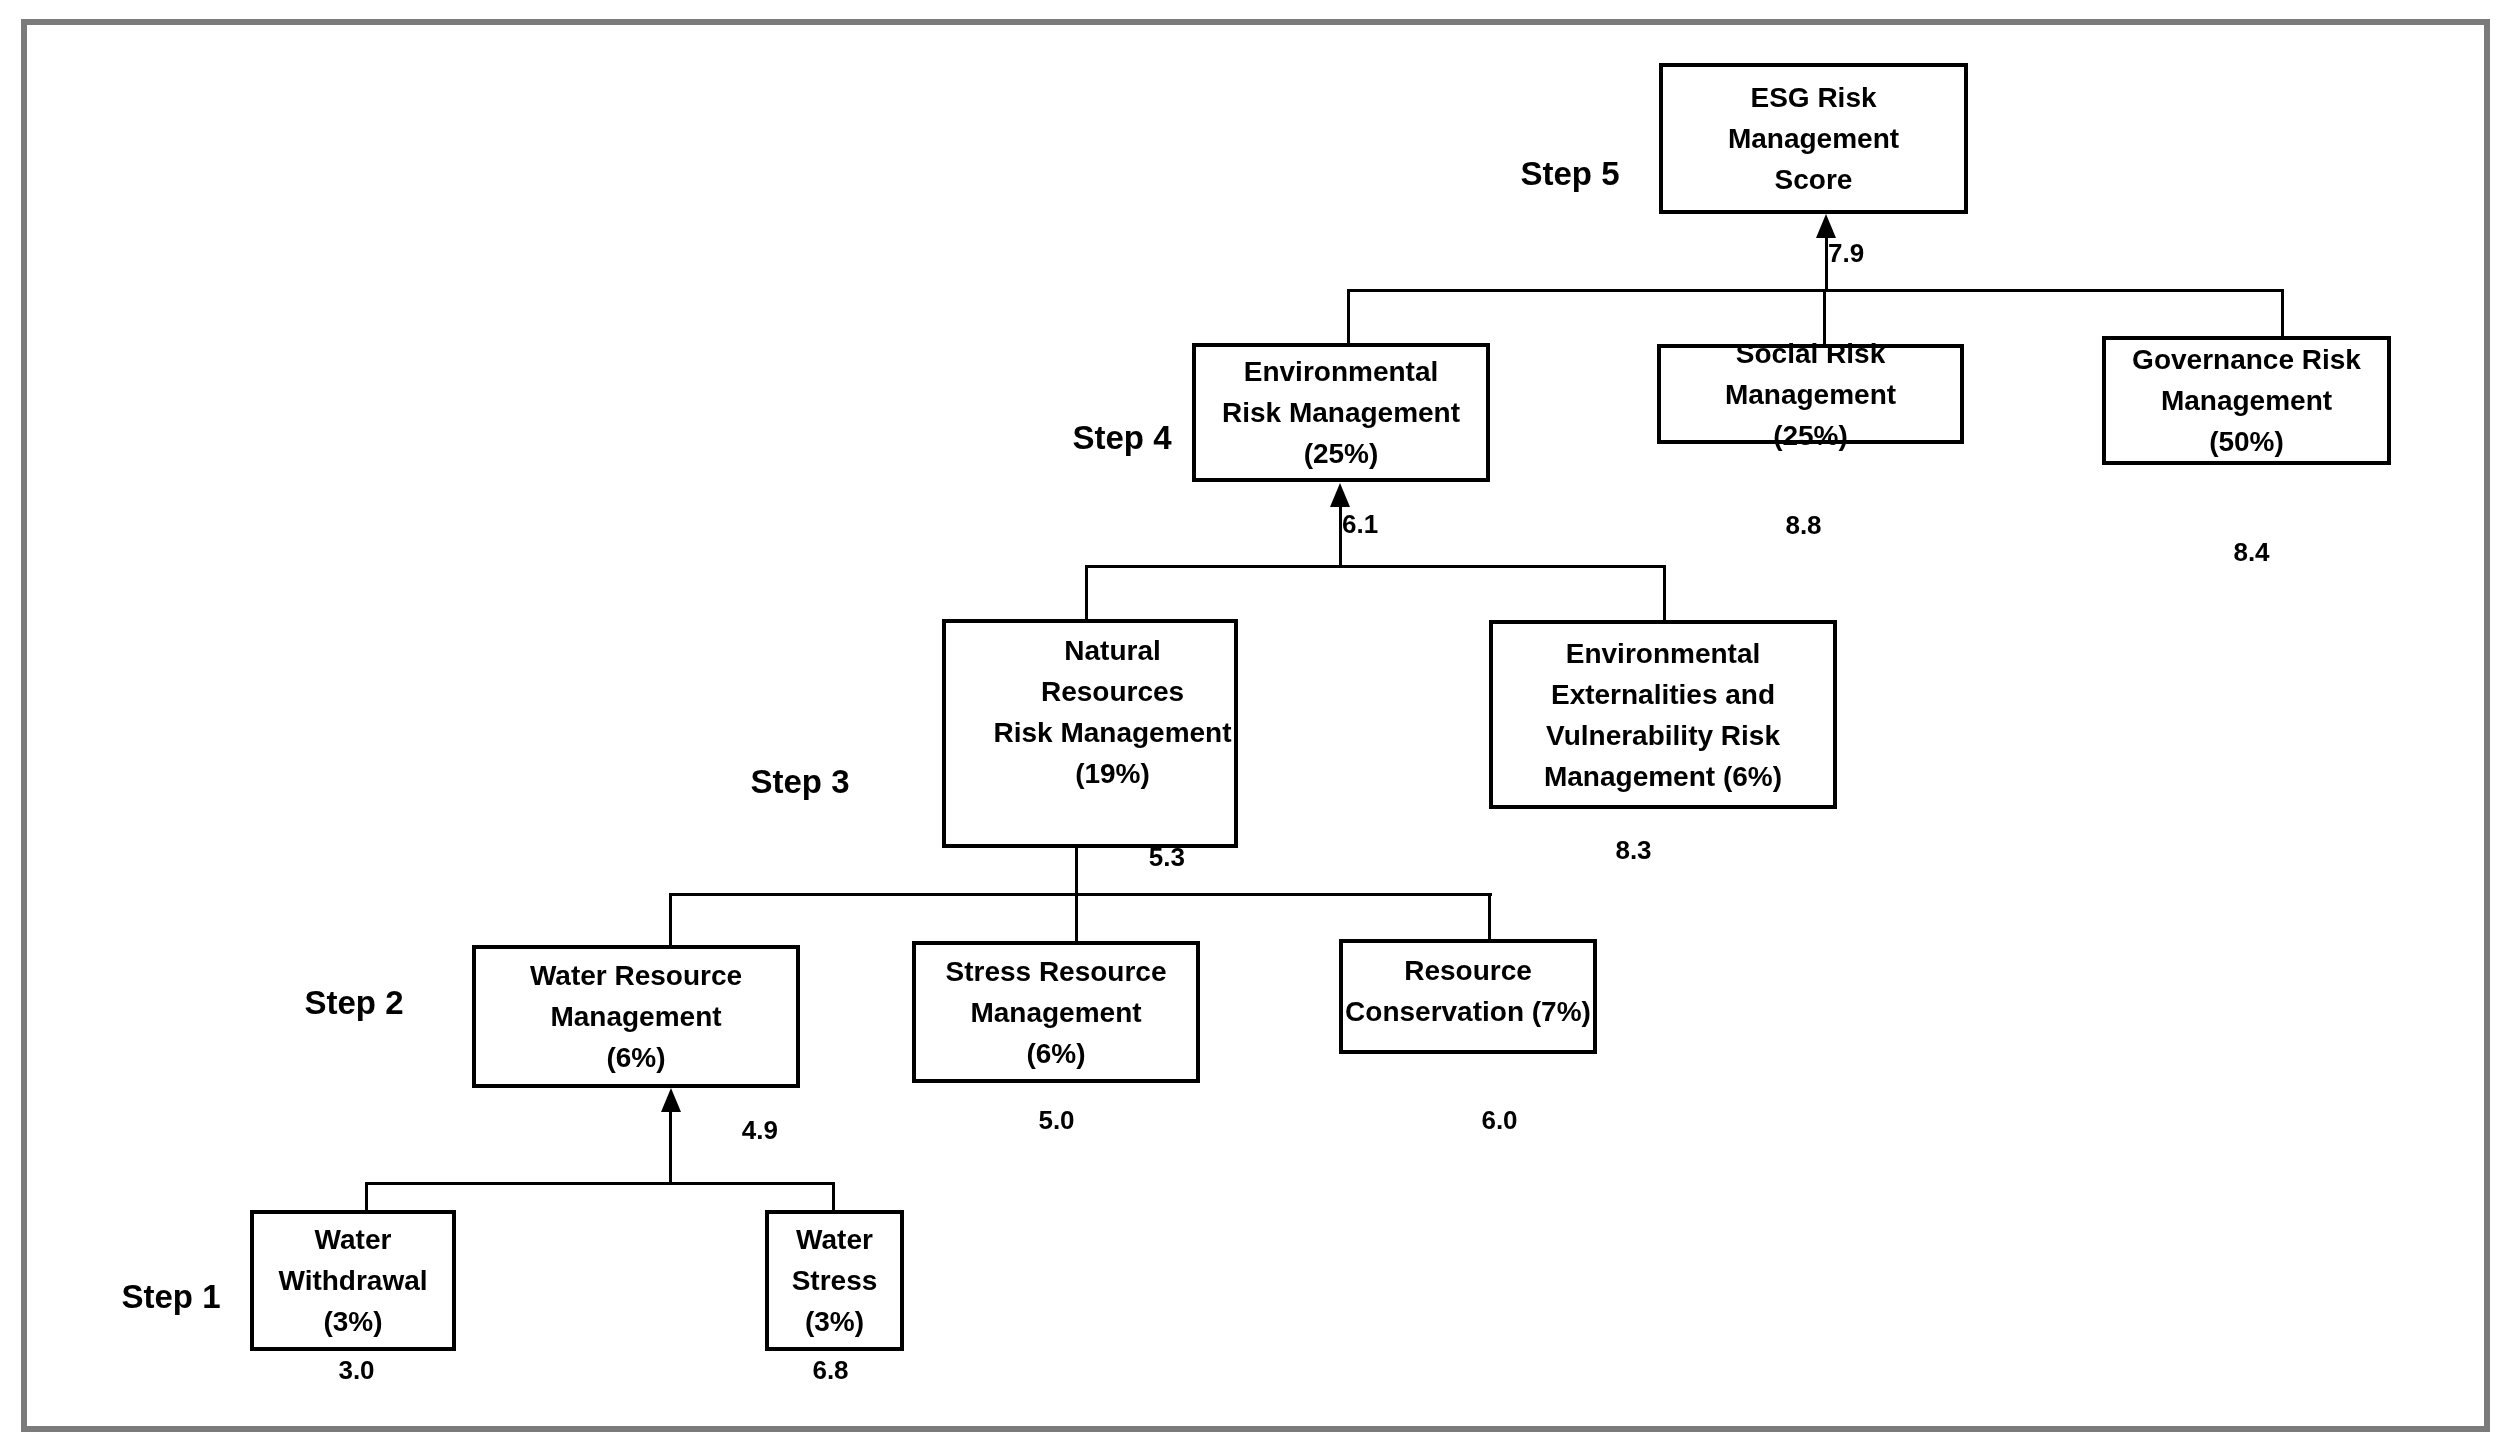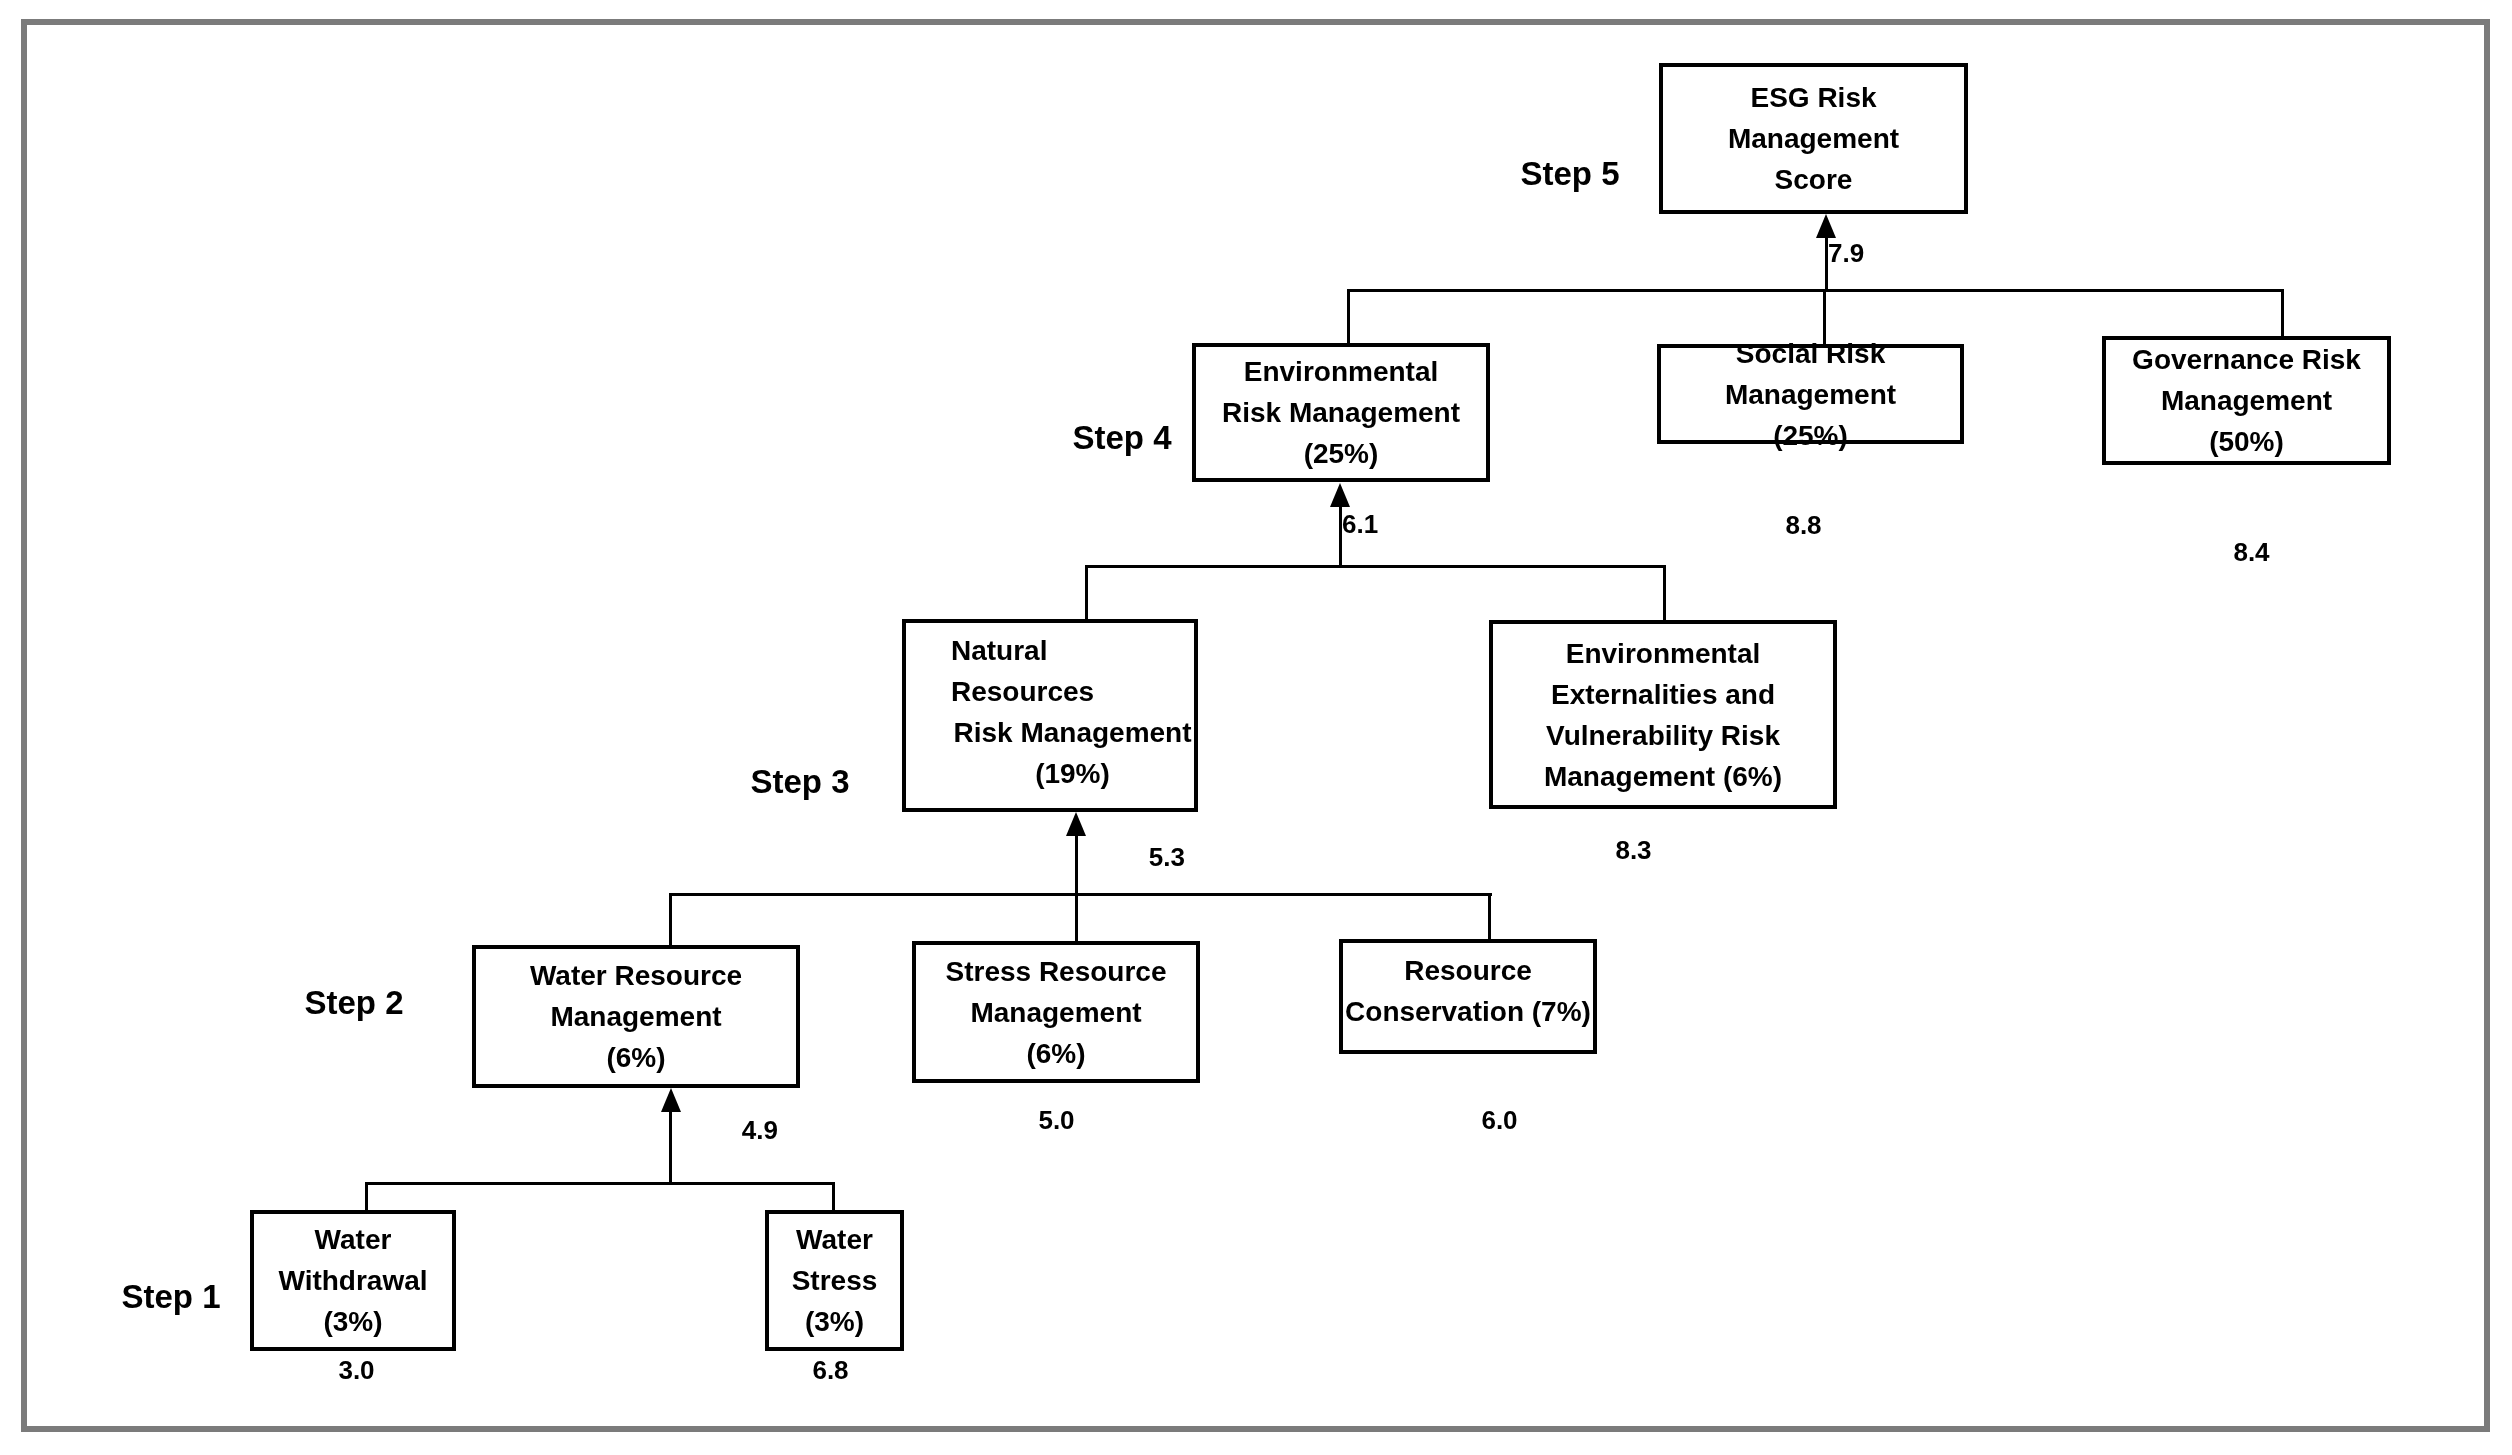--- a/index.html
+++ b/index.html
@@ -20,20 +20,21 @@
   }
   .node {
     position: absolute;
     box-sizing: border-box;
     border: 4px solid #000000;
     background: #ffffff;
     display: flex;
     flex-direction: column;
     align-items: center;
     justify-content: center;
+    text-align: center;
     font-weight: bold;
     font-size: 28px;
     line-height: 41px;
     z-index: 3;
   }
   .node.top-align { justify-content: flex-start; padding-top: 6.6px; }
   .hline, .vline { position: absolute; background: #000000; z-index: 1; }
   .hline { height: 3.3px; }
   .vline { width: 3.3px; }
   .ahead {
@@ -61,21 +62,21 @@
     font-weight: bold;
     font-size: 33px;
     z-index: 4;
   }
 
   
   #n-esg    { left: 1659px; top: 63px;   width: 309px; height: 151px; }
   #n-env    { left: 1192px; top: 343px;  width: 298px; height: 139px; }
   #n-social { left: 1657px; top: 344px;  width: 307px; height: 100px; }
   #n-gov    { left: 2102px; top: 336px;  width: 289px; height: 129px; }
-  #n-nr     { left: 902px; top: 619px;  width: 296px; height: 193px; padding-left: 45px; }
+  #n-nr     { left: 942px; top: 619px;  width: 296px; height: 229px; padding-left: 45px; }
   #n-ext    { left: 1489px; top: 620px;  width: 348px; height: 189px; }
   #n-wr     { left: 472px;  top: 945px; width: 328px; height: 143px; }
   #n-energy { left: 912px; top: 941px; width: 288px; height: 142px; }
   #n-rc     { left: 1339px; top: 939px; width: 258px; height: 115px; }
   #n-ww     { left: 250px;  top: 1210px; width: 206px; height: 141px; }
   #n-ws     { left: 765px; top: 1210px; width: 139px; height: 141px; }
 
   
   #s5 { left: 1491px; top: 153px; }
   #s4 { left: 1043px; top: 417px; }

